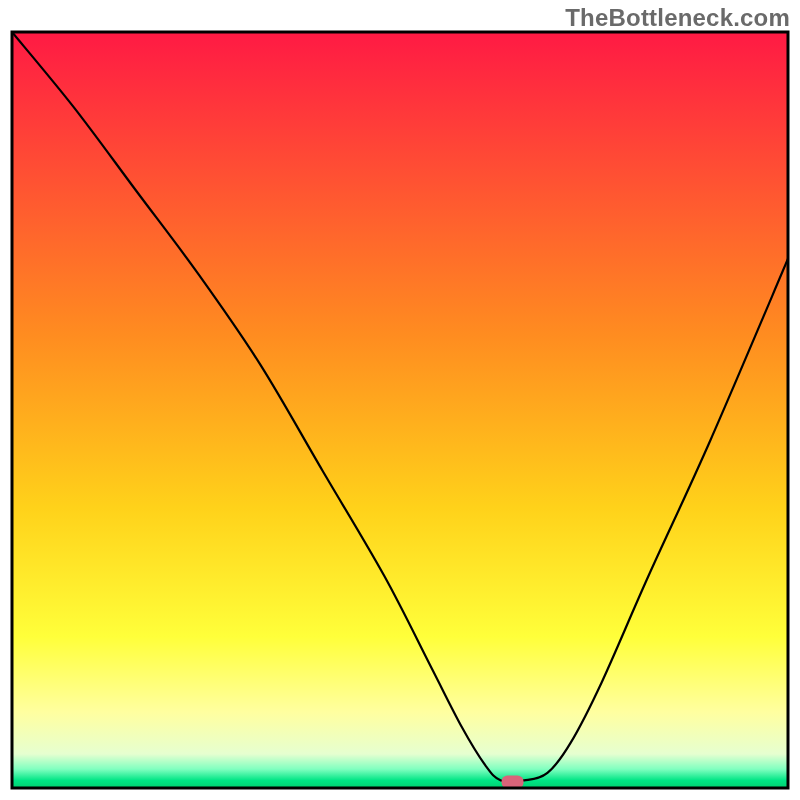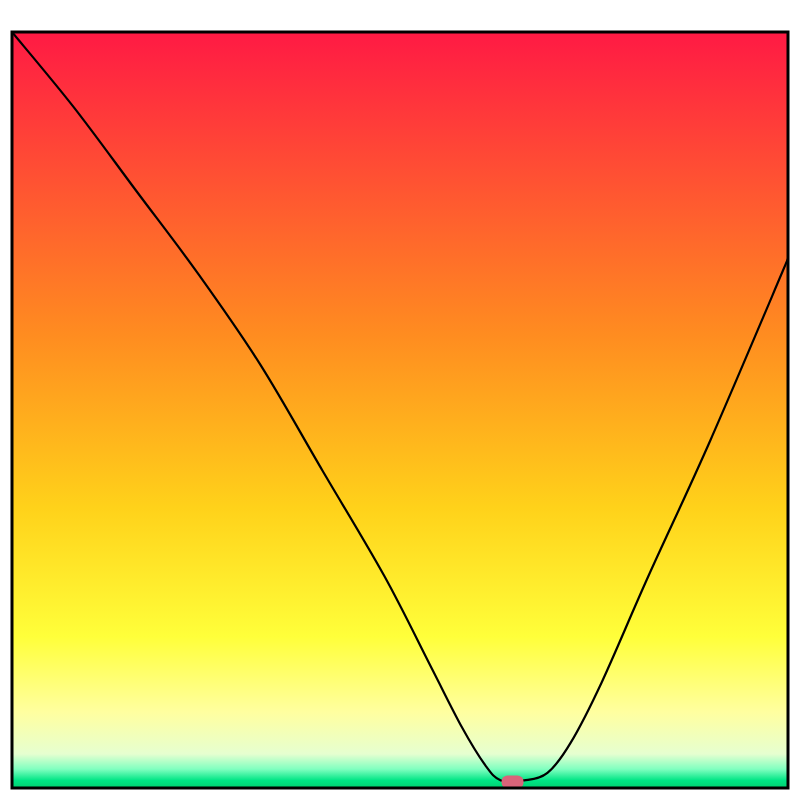--- a/index.html
+++ b/index.html
@@ -28,20 +28,21 @@
   svg {
     position: absolute;
     top: 0;
     left: 0;
   }
 </style>
 </head>
 <body>
 
 <div class="chart-container">
+  <div class="watermark">TheBottleneck.com</div>
   <svg id="chart-svg" width="800" height="800">
     <defs>
       <linearGradient id="bg-grad" x1="0" y1="0" x2="0" y2="1">
           <stop offset="0%" stop-color="#ff1a44"></stop>
           <stop offset="40%" stop-color="#ff8c20"></stop>
           <stop offset="63%" stop-color="#ffd21a"></stop>
           <stop offset="80%" stop-color="#ffff3a"></stop>
           <stop offset="90%" stop-color="#ffffa0"></stop>
           <stop offset="95.5%" stop-color="#e6ffd0"></stop>
           <stop offset="97.5%" stop-color="#80ffc0"></stop>

